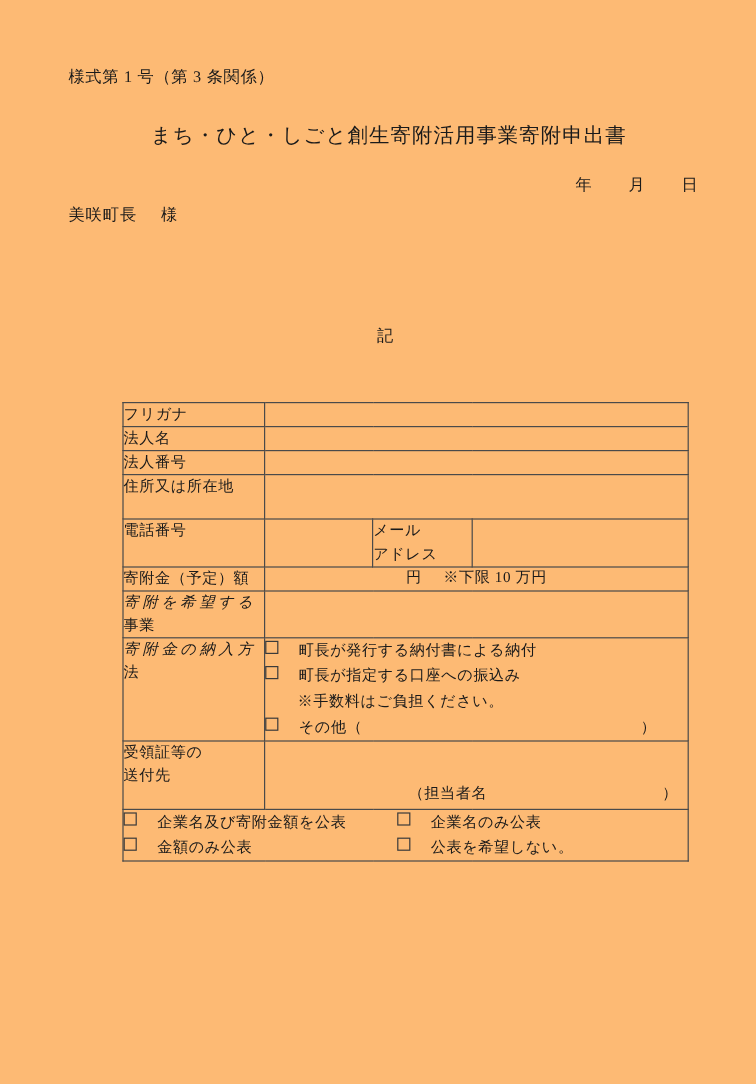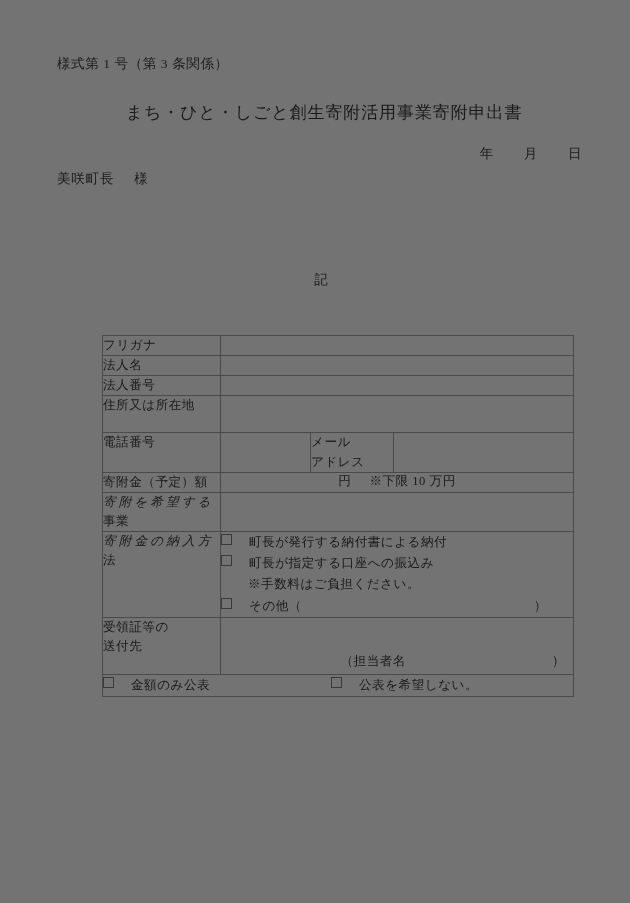--- a/index.html
+++ b/index.html
@@ -12,21 +12,21 @@
     height: 903px;
     position: relative;
     font-family: "Liberation Serif", "DejaVu Serif", serif;
     color: #1a1a1a;
     overflow: hidden;
   }
 
   .page {
     position: absolute;
     inset: 0;
-    background: #737373;
+    background: #fdba74;
   }
 
   
   .form-code {
     position: absolute;
     left: 57px;
     top: 55px;
     font-size: 13.5px;
     letter-spacing: 0.6px;
     white-space: nowrap;
@@ -274,20 +274,28 @@
           <div class="tantou">
             <span>（担当者名</span><span class="paren-gap"></span><span>）</span>
           </div>
         </td>
       </tr>
       <tr>
         <td class="pub-opts" colspan="4">
           <div class="opt-grid">
             <div class="opt-row">
               <div class="opt-cell opt-cell-a">
+                <span class="cb"></span><span>企業名及び寄附金額を公表</span>
+              </div>
+              <div class="opt-cell">
+                <span class="cb"></span><span>企業名のみ公表</span>
+              </div>
+            </div>
+            <div class="opt-row">
+              <div class="opt-cell opt-cell-a">
                 <span class="cb"></span><span>金額のみ公表</span>
               </div>
               <div class="opt-cell">
                 <span class="cb"></span><span>公表を希望しない。</span>
               </div>
             </div>
           </div>
         </td>
       </tr>
     </tbody>

